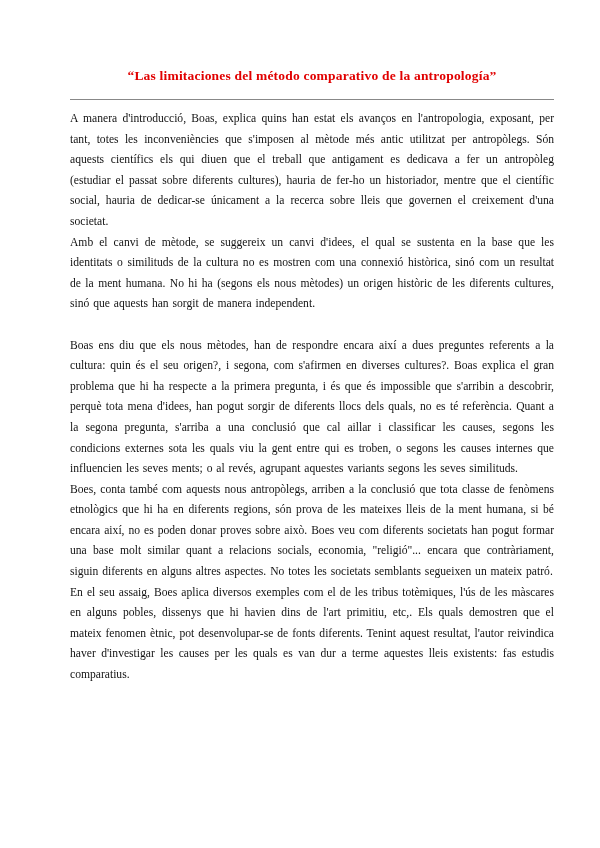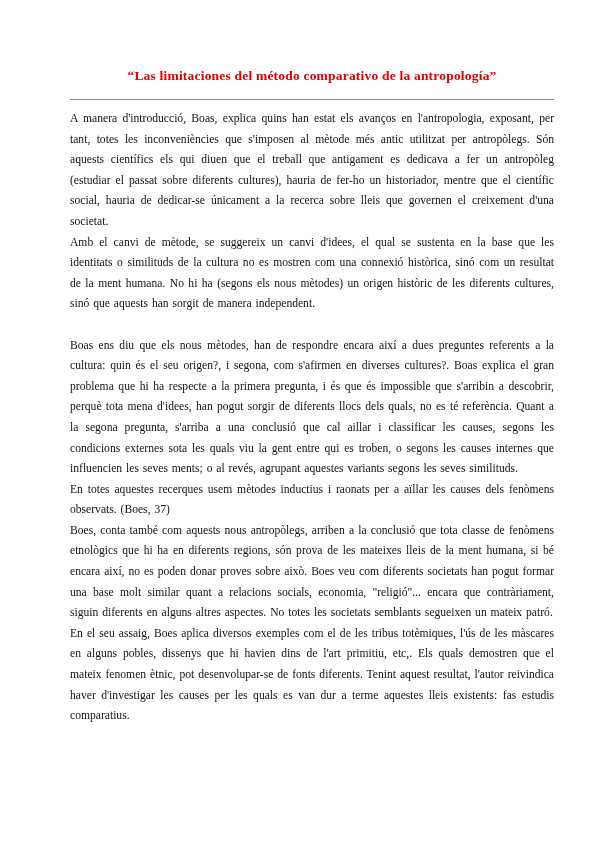--- a/index.html
+++ b/index.html
@@ -55,19 +55,18 @@
   <hr class="title-rule">
 
   <p class="body-par">A manera d'introducció, Boas, explica quins han estat els avanços en l'antropologia, exposant, per tant, totes les inconveniències que s'imposen al mètode més antic utilitzat per antropòlegs. Són aquests científics els qui diuen que el treball que antigament es dedicava a fer un antropòleg (estudiar el passat sobre diferents cultures), hauria de fer-ho un historiador, mentre que el científic social, hauria de dedicar-se únicament a la recerca sobre lleis que governen el creixement d'una societat.</p>
 
   <p class="body-par">Amb el canvi de mètode, se suggereix un canvi d'idees, el qual se sustenta en la base que les identitats o similituds de la cultura no es mostren com una connexió històrica, sinó com un resultat de la ment humana. No hi ha (segons els nous mètodes) un origen històric de les diferents cultures, sinó que aquests han sorgit de manera independent.</p>
 
   <div class="blank-line"></div>
 
   <p class="body-par">Boas ens diu que els nous mètodes, han de respondre encara així a dues preguntes referents a la cultura: quin és el seu origen?, i segona, com s'afirmen en diverses cultures?. Boas explica el gran problema que hi ha respecte a la primera pregunta, i és que és impossible que s'arribin a descobrir, perquè tota mena d'idees, han pogut sorgir de diferents llocs dels quals, no es té referència. Quant a la segona pregunta, s'arriba a una conclusió que cal aillar i classificar les causes, segons les condicions externes sota les quals viu la gent entre qui es troben, o segons les causes internes que influencien les seves ments; o al revés, agrupant aquestes variants segons les seves similituds.</p>
 
-  <p class="body-par">En totes aquestes recerques usem mètodes inductius i raonats per a aïllar les causes dels fenòmens observats. (Boes, 37)</p>
 
   <p class="body-par">Boes, conta també com aquests nous antropòlegs, arriben a la conclusió que tota classe de fenòmens etnològics que hi ha en diferents regions, són prova de les mateixes lleis de la ment humana, si bé encara així, no es poden donar proves sobre això. Boes veu com diferents societats han pogut formar una base molt similar quant a relacions socials, economia, "religió"... encara que contràriament, siguin diferents en alguns altres aspectes. No totes les societats semblants segueixen un mateix patró.</p>
 
   <p class="body-par">En el seu assaig, Boes aplica diversos exemples com el de les tribus totèmiques, l'ús de les màscares en alguns pobles, dissenys que hi havien dins de l'art primitiu, etc,. Els quals demostren que el mateix fenomen ètnic, pot desenvolupar-se de fonts diferents. Tenint aquest resultat, l'autor reivindica haver d'investigar les causes per les quals es van dur a terme aquestes lleis existents: fas estudis comparatius.</p>
 
 </div>
 
 </body></html>

